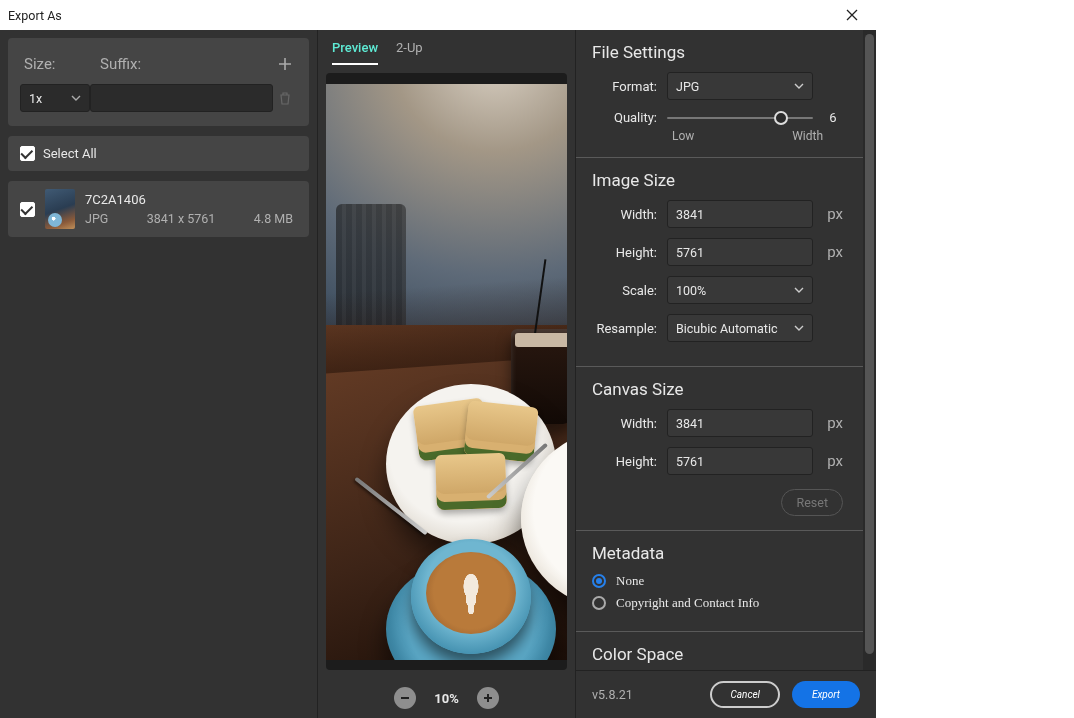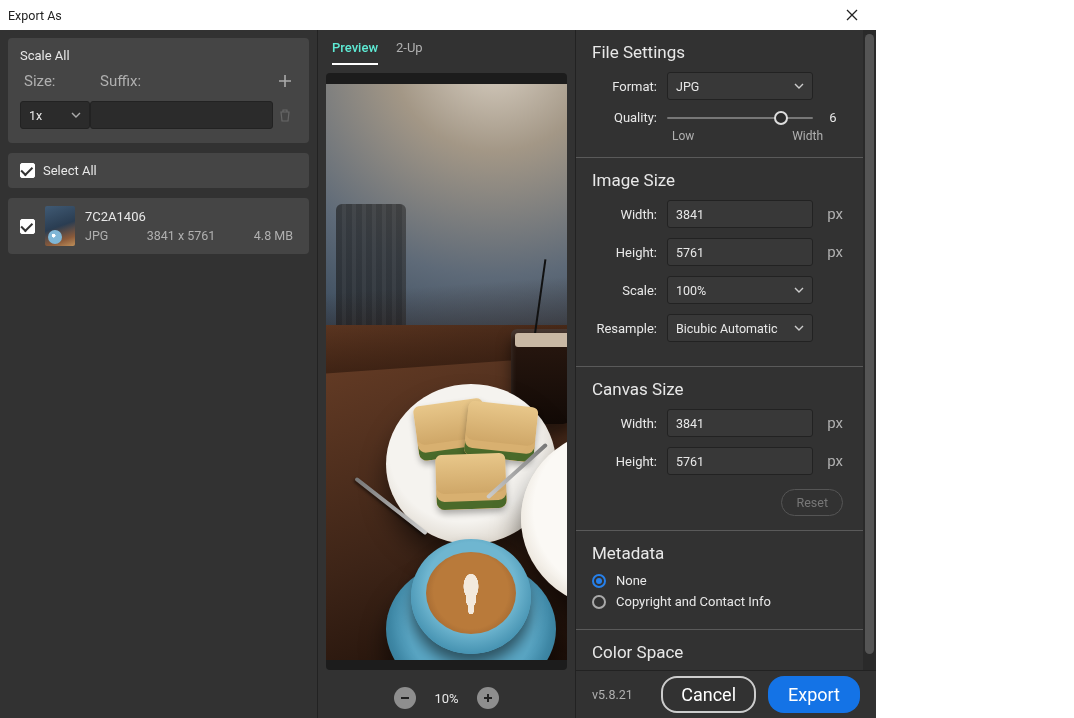--- a/index.html
+++ b/index.html
@@ -299,21 +299,21 @@
   }
   .slider-val{width:20px;text-align:center;color:var(--text);}
   .lowhigh{display:flex;justify-content:space-between;font-size:12px;color:var(--text-dim);padding:4px 20px 0 80px;}
 
   .reset-row{display:flex;justify-content:flex-end;padding-top:4px;}
   .reset-btn{
     padding:5px 14px;border:1px solid #555;border-radius:14px;
     color:#777;font-size:12.5px;cursor:default;background:transparent;
   }
 
-  .radio-row{display:flex;align-items:center;gap:10px;margin:6px 0;}
+  .radio-row{display:flex;align-items:center;gap:10px;margin:6px 0;font-family:Liberation Serif, serif;}
   .radio{
     width:14px;height:14px;border-radius:50%;border:2px solid #aaa;
     display:flex;align-items:center;justify-content:center;cursor:pointer;
   }
   .radio.checked{border-color:var(--accent-light);}
   .radio.checked::after{content:"";width:6px;height:6px;border-radius:50%;background:var(--accent-light);}
 
   .footer {
     position: absolute;
     left: 0; right: 0; bottom: 0;
@@ -322,23 +322,24 @@
     display: flex; align-items: center;
     padding: 0 16px;
     gap: 12px;
     border-top: 1px solid #222;
   }
   .footer .ver{color:var(--text-dim);font-size:12.5px;}
   .footer .spacer{flex:1;}
   .btn{
     padding: 6px 18px;
     border-radius: 16px;
-    font-size: 18px;
+    font-size: 10px;
     cursor: pointer;
     border:2px solid transparent;
+    font-style:italic;
   }
   .btn.cancel{background:transparent;color:#fff;border-color:#ccc;}
   .btn.primary{background:var(--accent);color:#fff;}
 
   .right-content{padding-bottom:60px;margin-right:13px;}
 </style>
 </head>
 <body>
 
 <div class="window">
@@ -347,21 +348,20 @@
     <div class="close">
       <svg width="12" height="12" viewBox="0 0 12 12">
           <path d="M1 1 L11 11 M11 1 L1 11" stroke="#222" stroke-width="1.3"></path>
         </svg>
     </div>
   </div>
   <div class="body">
 
     <div class="left-pane">
       <div class="panel">
-        <div class="panel-title">Scale All</div>
         <div class="scale-row-labels">
           <div class="lsize">Size:</div>
           <div class="lsuffix">Suffix:</div>
           <div class="icon-btn">
             <svg width="14" height="14" viewBox="0 0 14 14">
                 <path d="M7 1 V13 M1 7 H13" stroke="#aaa" stroke-width="1.6"></path>
               </svg>
           </div>
         </div>
         <div class="scale-row">
@@ -434,21 +434,21 @@
             <div class="cup"></div>
             <div class="latte"></div>
         </div>
       </div>
       <div class="zoom-bar">
         <div class="circle-btn">
           <svg width="12" height="12" viewBox="0 0 12 12">
               <path d="M2 6 H10" stroke="#222" stroke-width="2"></path>
             </svg>
         </div>
-        <span style="font-weight:400">10%</span>
+        <span style="font-weight:700">10%</span>
         <div class="circle-btn">
           <svg width="12" height="12" viewBox="0 0 12 12">
               <path d="M6 2 V10 M2 6 H10" stroke="#222" stroke-width="2"></path>
             </svg>
         </div>
       </div>
     </div>
 
     <div class="right-pane">
       <div class="right-content">

